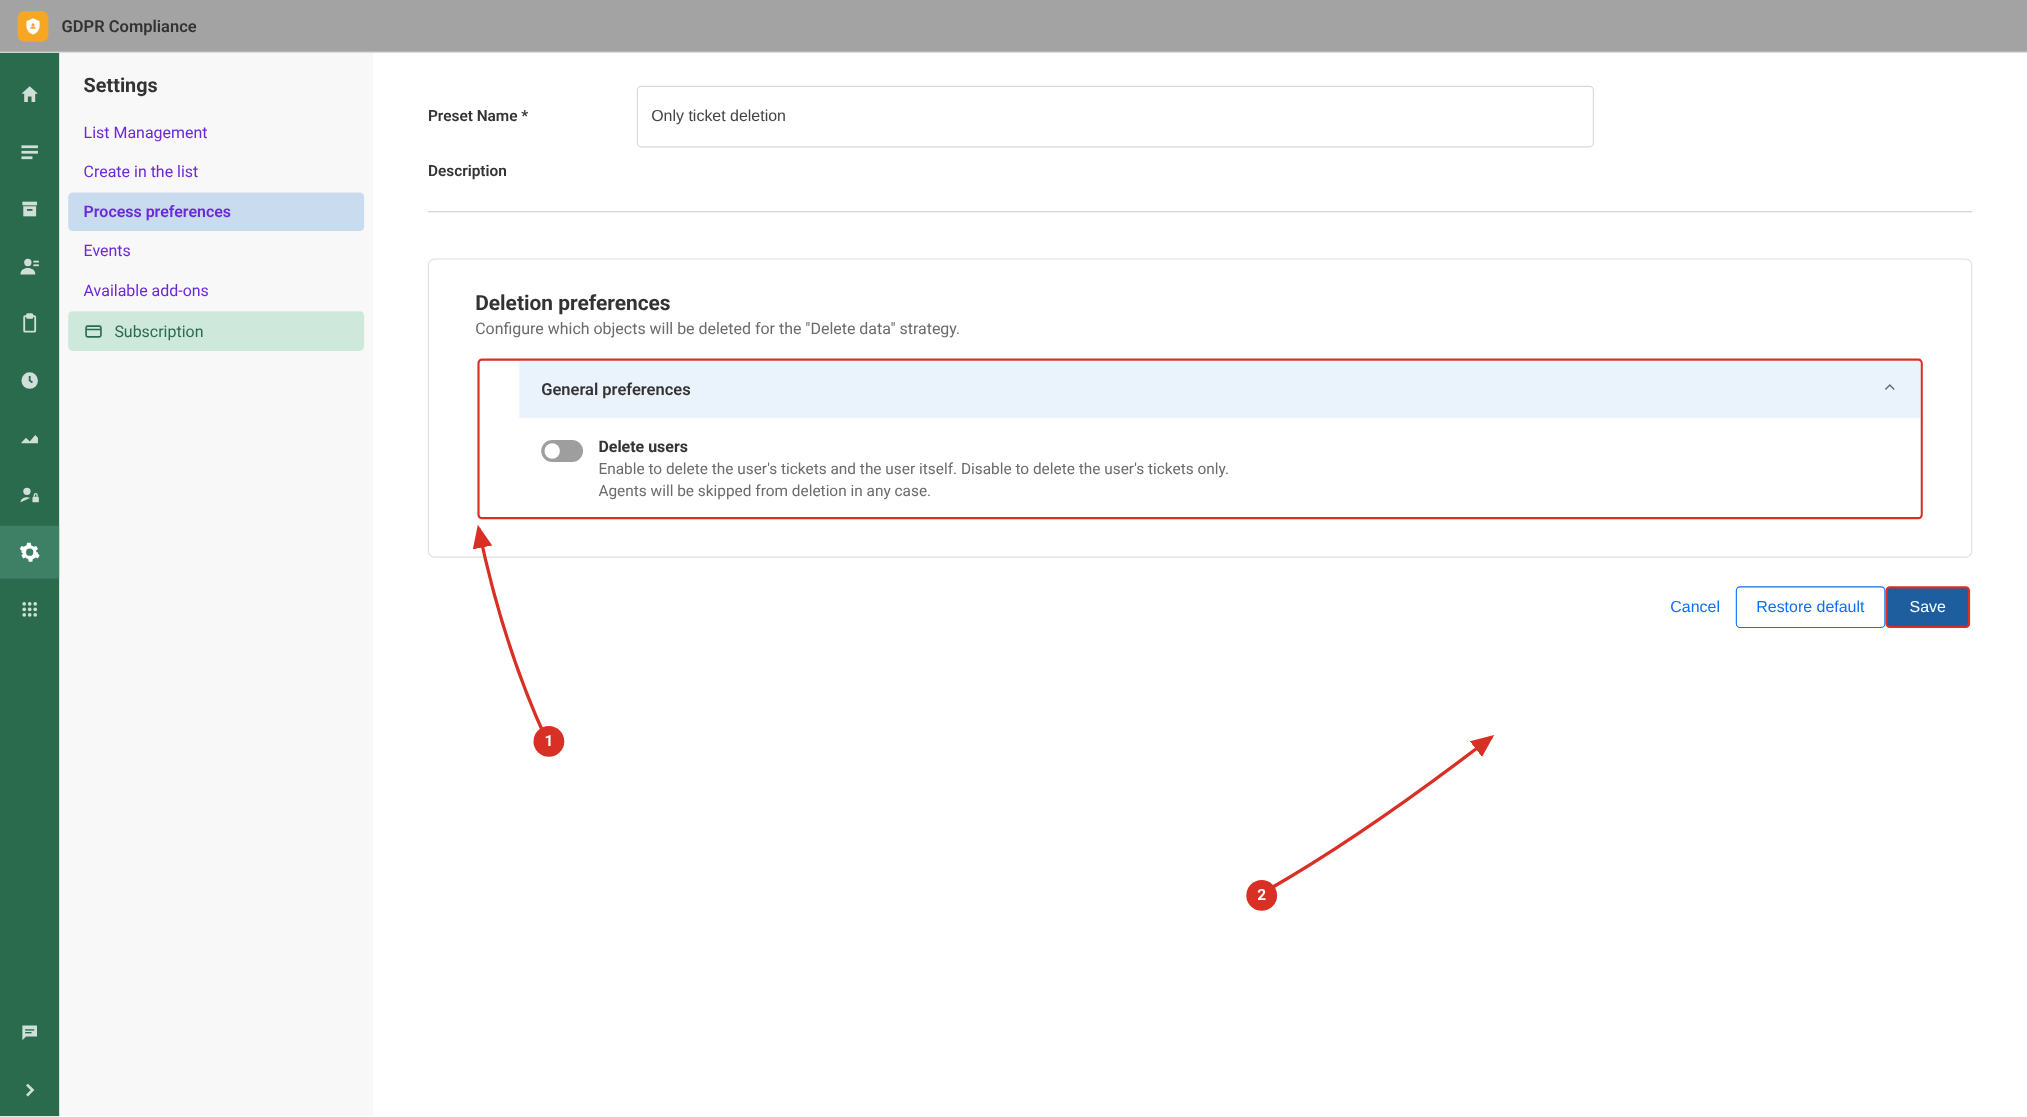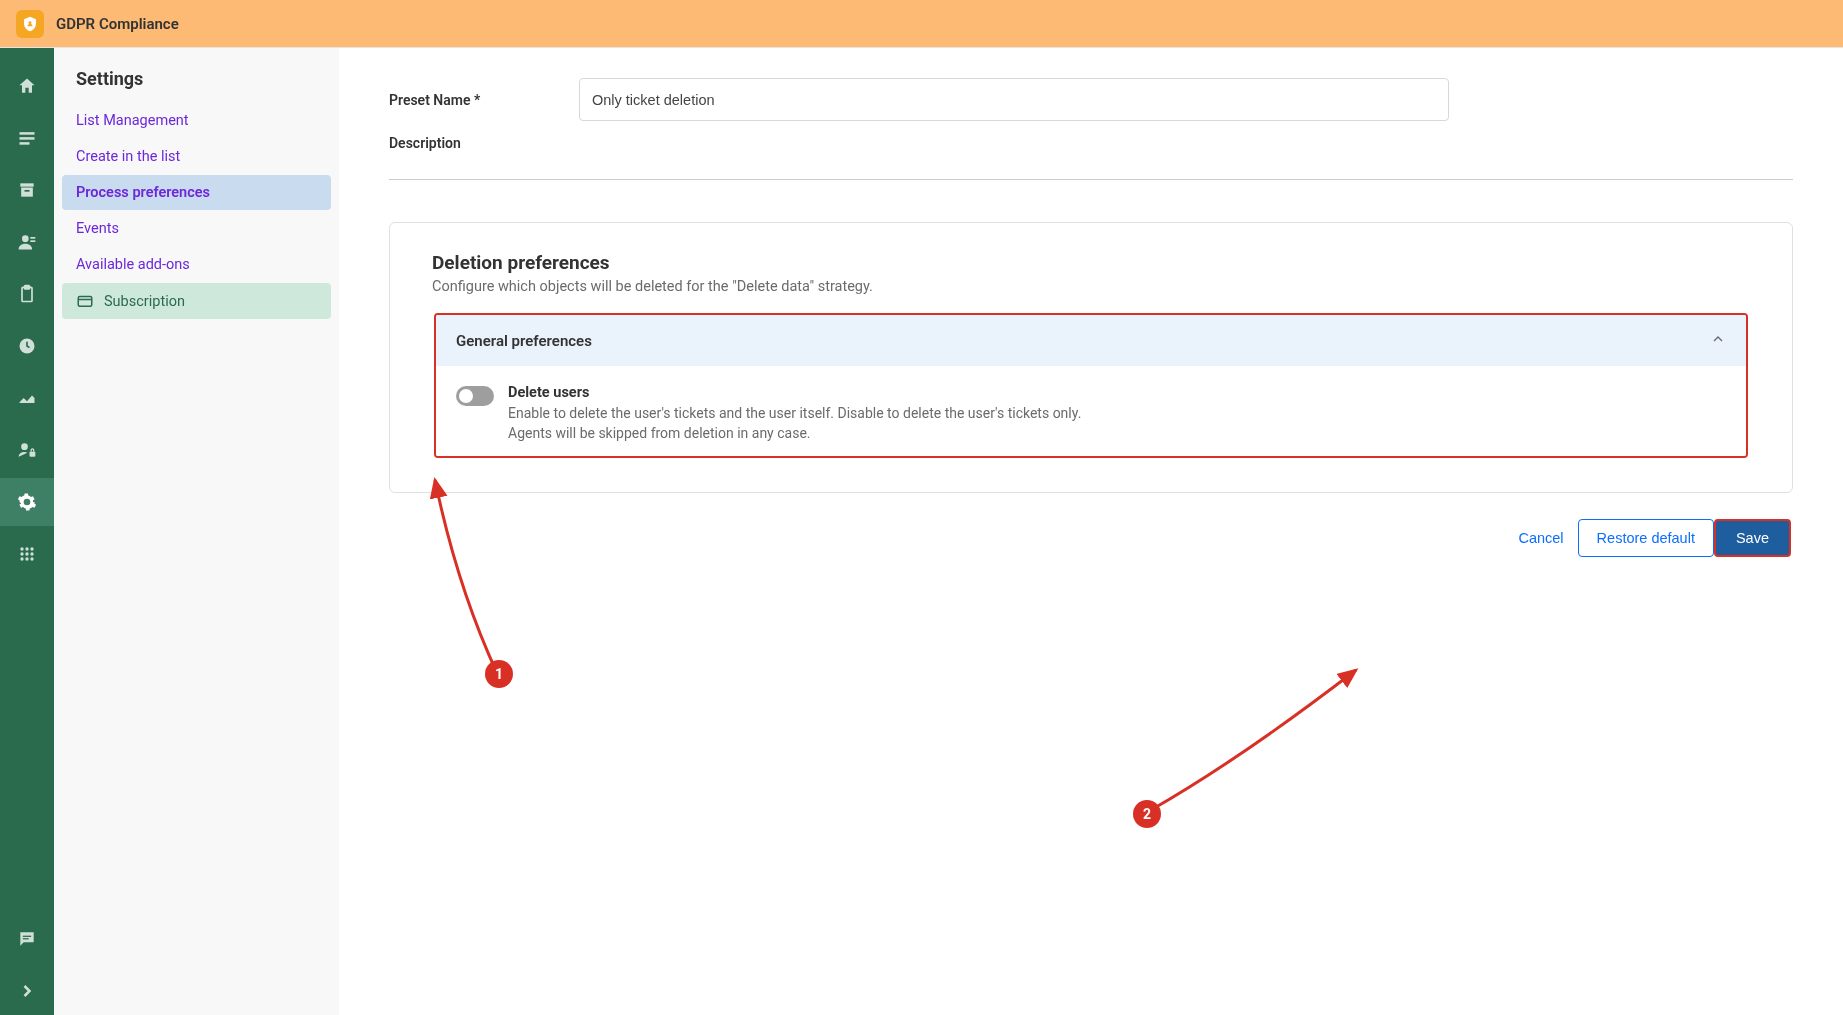--- a/index.html
+++ b/index.html
@@ -1,20 +1,20 @@
 <!DOCTYPE html>
 <html><head>
 <meta charset="utf-8">
 <style>
   * { box-sizing: border-box; margin: 0; padding: 0; }
   html, body { height: 100%; font-family: -apple-system, BlinkMacSystemFont, "Segoe UI", Roboto, sans-serif; font-size: 14px; color: #333; }
   body { display: flex; flex-direction: column; background: #fff; }
 
   
-  .top-header { height: 48px; background: #fdba74; display: flex; align-items: center; padding: 0 16px; border-bottom: 1px solid #e5e5e5; flex-shrink: 0; }
+  .top-header { height: 48px; background: #a3a3a3; display: flex; align-items: center; padding: 0 16px; border-bottom: 1px solid #e5e5e5; flex-shrink: 0; }
   .app-logo { width: 28px; height: 28px; background: #f5a623; border-radius: 6px; position: relative; margin-right: 12px; display: flex; align-items: center; justify-content: center; }
   .app-logo svg { width: 16px; height: 16px; }
   .app-title { font-weight: 600; color: #333; font-size: 15px; }
 
   .body-row { flex: 1; display: flex; overflow: hidden; }
 
   
   .left-rail { width: 54px; background: #2a6b4e; display: flex; flex-direction: column; align-items: center; padding-top: 14px; gap: 4px; flex-shrink: 0; }
   .rail-item { width: 54px; height: 48px; display: flex; align-items: center; justify-content: center; color: #d0e0d8; cursor: pointer; }
   .rail-item.active { background: #3d8066; color: #fff; }
@@ -30,30 +30,30 @@
   .settings-item .item-icon { width: 18px; height: 18px; margin-right: 10px; }
 
   
   .main { flex: 1; padding: 30px 50px; overflow: auto; position: relative; }
   .page-head { display: flex; align-items: center; gap: 22px; margin-bottom: 30px; margin-left: 12px; }
   .back-btn { width: 24px; height: 24px; display: flex; align-items: center; justify-content: center; cursor: pointer; color: #555; }
   .page-title { font-size: 24px; font-weight: 600; }
 
   .form-row { display: flex; align-items: center; margin-bottom: 14px; }
   .form-label { width: 190px; font-weight: 600; font-size: 14px; color: #333; }
-  .form-input { flex: 1; max-width: 870px; height: 43px; border: 1px solid #d8d8d8; border-radius: 4px; padding: 0 12px; font-size: 14.5px; color: #444; background: #fff; }
+  .form-input { flex: 1; max-width: 870px; height: 56px; border: 1px solid #d8d8d8; border-radius: 4px; padding: 0 12px; font-size: 14.5px; color: #444; background: #fff; }
 
   .hr { border: none; border-top: 1px solid #ccc; margin: 28px 0 42px; }
 
   .card { border: 1px solid #e0e0e0; border-radius: 6px; padding: 28px 0 34px; }
   .card-inner { padding: 0 42px; }
   .card-title { font-size: 19px; font-weight: 700; margin-bottom: 4px; }
   .card-sub { color: #6b6b6b; font-size: 14.5px; margin-bottom: 18px; }
 
-  .accordion { border: 2.5px solid #d93025; border-radius: 4px; margin: 0 2px; overflow: hidden; }
+  .accordion { border: 2.5px solid #d93025; border-radius: 4px; margin: 0 2px; overflow: hidden; padding-left: 36px; }
   .acc-head { background: #eaf3fb; padding: 16px 20px; display: flex; align-items: center; justify-content: space-between; cursor: pointer; }
   .acc-head-label { font-weight: 600; font-size: 15px; }
   .acc-chevron { color: #6b6b6b; }
   .acc-body { background: #fff; padding: 18px 20px 12px; display: flex; gap: 14px; }
   .toggle { width: 38px; height: 20px; background: #9e9e9e; border-radius: 10px; position: relative; flex-shrink: 0; margin-top: 2px; cursor: pointer; }
   .toggle::after { content: ""; position: absolute; left: 3px; top: 3px; width: 14px; height: 14px; background: #fff; border-radius: 50%; }
   .toggle-text-group .toggle-title { font-weight: 700; font-size: 14.5px; margin-bottom: 2px; }
   .toggle-text-group .toggle-desc { color: #6b6b6b; font-size: 14px; line-height: 1.45; }
 
   .action-row { display: flex; justify-content: flex-end; align-items: center; gap: 0; margin-top: 26px; margin-right: 2px; }

